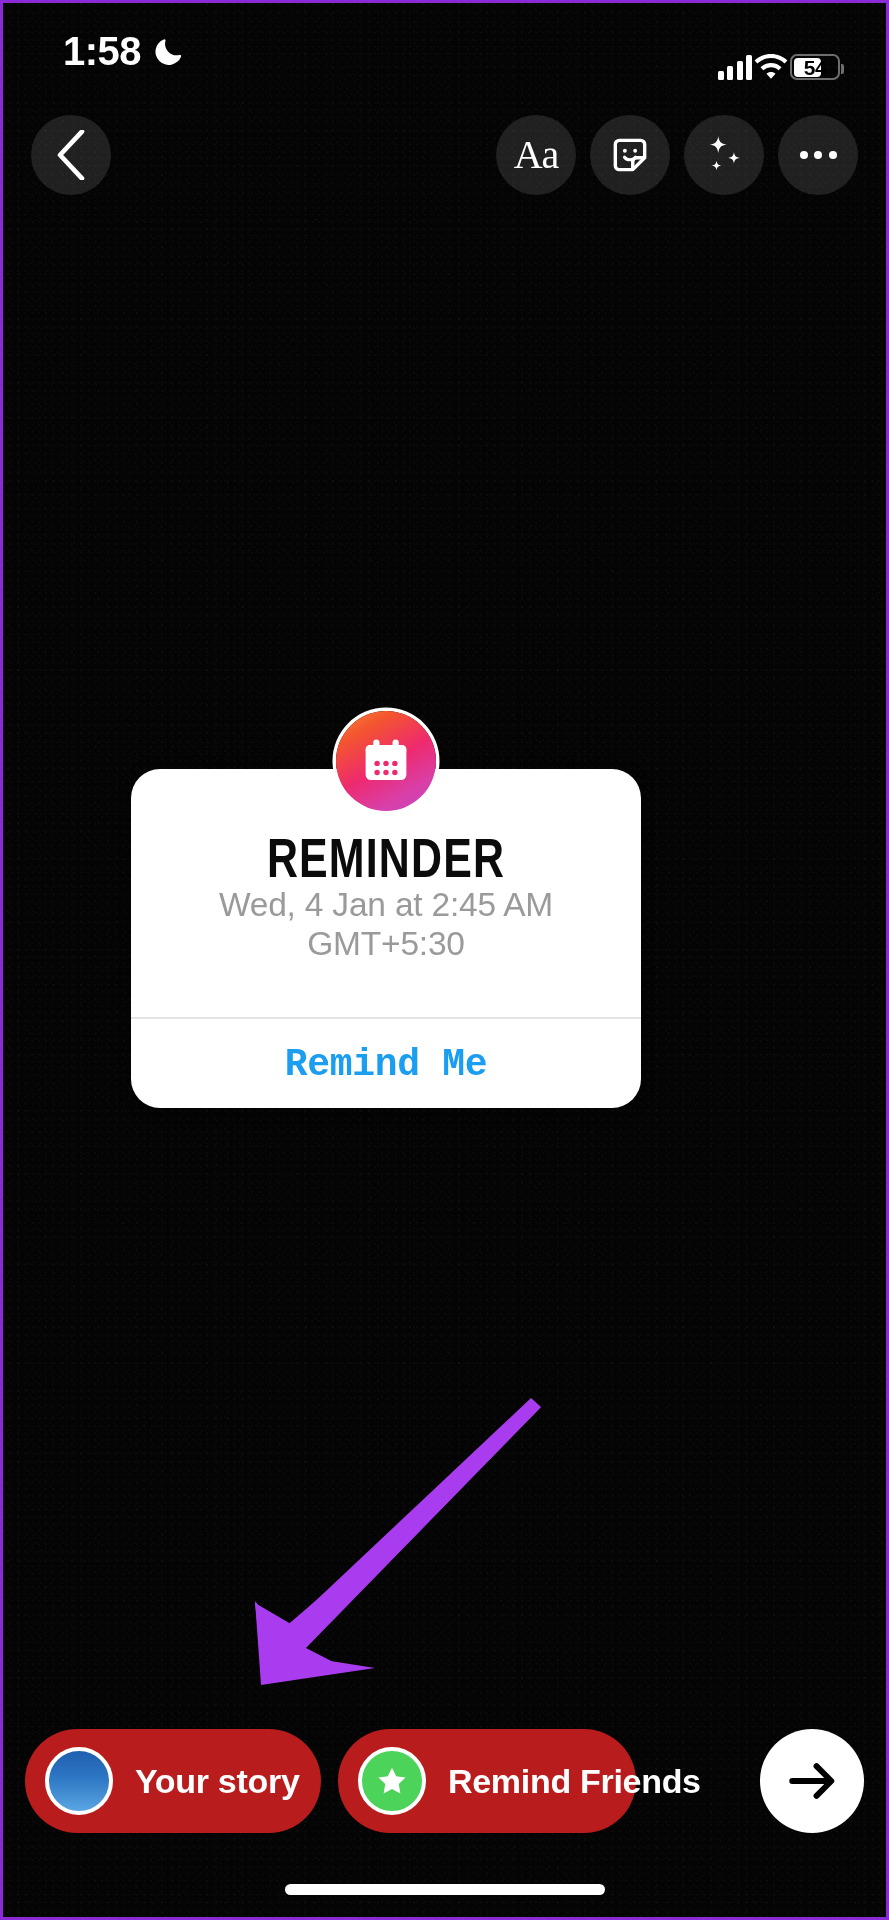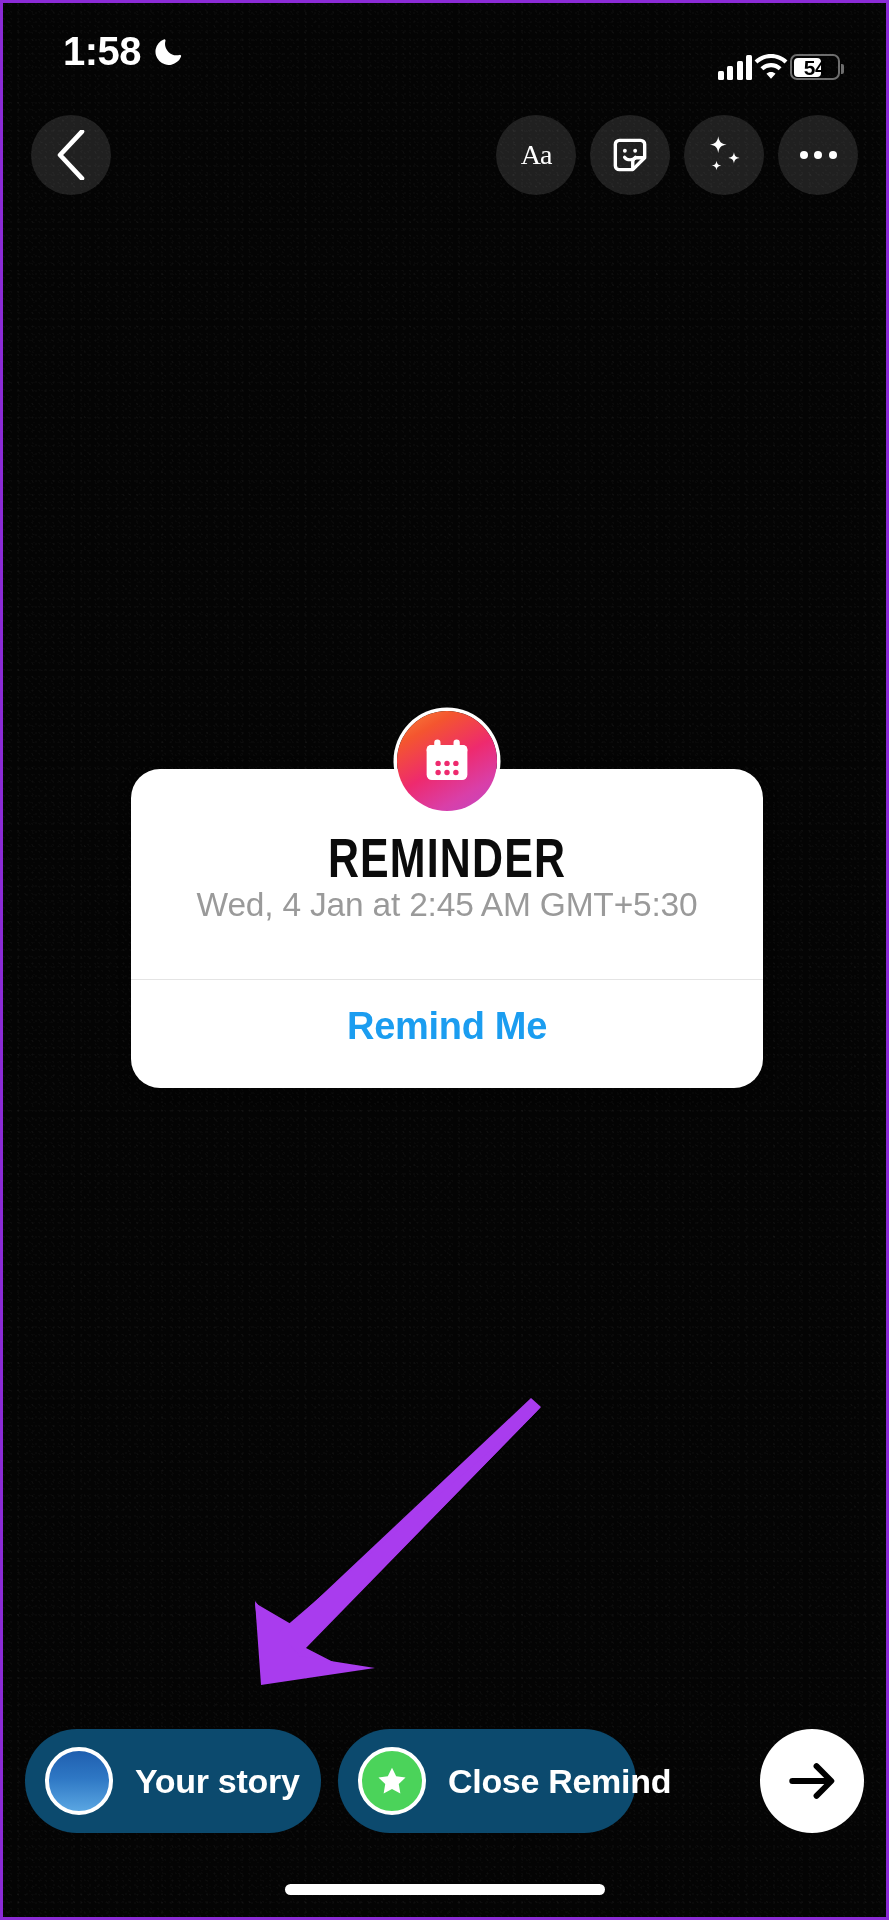--- a/index.html
+++ b/index.html
@@ -131,40 +131,40 @@
     cursor: pointer;
   }
   #toolbar-right {
     margin-left: auto;
     display: flex;
     align-items: center;
     gap: 14px;
   }
   .aa-label {
     color: #fff;
-    font-size: 28px;
+    font-size: 40px;
     font-weight: 500;
     line-height: 1;
     font-family: "Liberation Serif", serif;
     letter-spacing: -1px;
   }
   .dots-icon { display: flex; gap: 6.5px; }
   .dots-icon span {
     width: 8px; height: 8px;
     background: #fff;
     border-radius: 50%;
     display: block;
   }
 
   
   #reminder-sticker {
     position: absolute;
     left: 128px;
     top: 766px;
-    width: 632px;
+    width: 510px;
     z-index: 20;
   }
   #reminder-card {
     background: #fff;
     border-radius: 29px;
     box-shadow: 0 2px 14px rgba(0,0,0,.45);
     overflow: hidden;
   }
   #reminder-body {
     padding: 62px 24px 30px;
@@ -185,23 +185,24 @@
     font-weight: 400;
     line-height: 1.15;
     letter-spacing: -0.2px;
   }
   #reminder-divider {
     height: 1.5px;
     background: #e4e4e4;
     margin: 24px 0 0;
   }
   #reminder-action {
-    padding: 27px 0 43px;
+    padding: 27px 0 24px;
     text-align: center;
     cursor: pointer;
+    font-family: Liberation Mono, monospace;
   }
   #remind-me-label {
     color: #1b9df0;
     font-size: 38px;
     font-weight: 700;
     letter-spacing: -0.3px;
     line-height: 1;
   }
   #calendar-badge {
     position: absolute;
@@ -235,21 +236,21 @@
     bottom: 84px;
     height: 104px;
     display: flex;
     align-items: center;
     padding: 0 22px;
     gap: 17px;
     z-index: 30;
   }
   .audience-pill {
     height: 104px;
-    background: #0c4a6e;
+    background: #b91c1c;
     border-radius: 52px;
     display: flex;
     align-items: center;
     padding: 0 34px 0 20px;
     gap: 22px;
     cursor: pointer;
     flex: 0 0 auto;
   }
   #your-story-pill { width: 296px; }
   #close-friends-pill { width: 298px; }
@@ -433,21 +434,21 @@
       <span id="your-story-avatar"></span>
       <span class="pill-label">Your story</span>
     </div>
 
     <div id="close-friends-pill" class="audience-pill">
       <span id="close-friends-badge">
         <svg class="star-icon" viewBox="0 0 24 24" aria-hidden="true">
           <path d="M12 2.6l2.95 5.98 6.6.96-4.77 4.65 1.12 6.57L12 17.66l-5.9 3.1 1.12-6.57L2.45 9.54l6.6-.96L12 2.6z" fill="#ffffff"></path>
         </svg>
       </span>
-      <span class="pill-label">Close Remind</span>
+      <span class="pill-label">Remind Friends</span>
     </div>
 
     <button id="send-button">
       <svg class="send-arrow-icon" viewBox="0 0 24 24" aria-hidden="true">
         <path d="M3.2 12h17.1M14 5.4l6.6 6.6-6.6 6.6" stroke="#000" stroke-width="2.6" fill="none" stroke-linecap="round" stroke-linejoin="round"></path>
       </svg>
     </button>
 
   </div>
 

